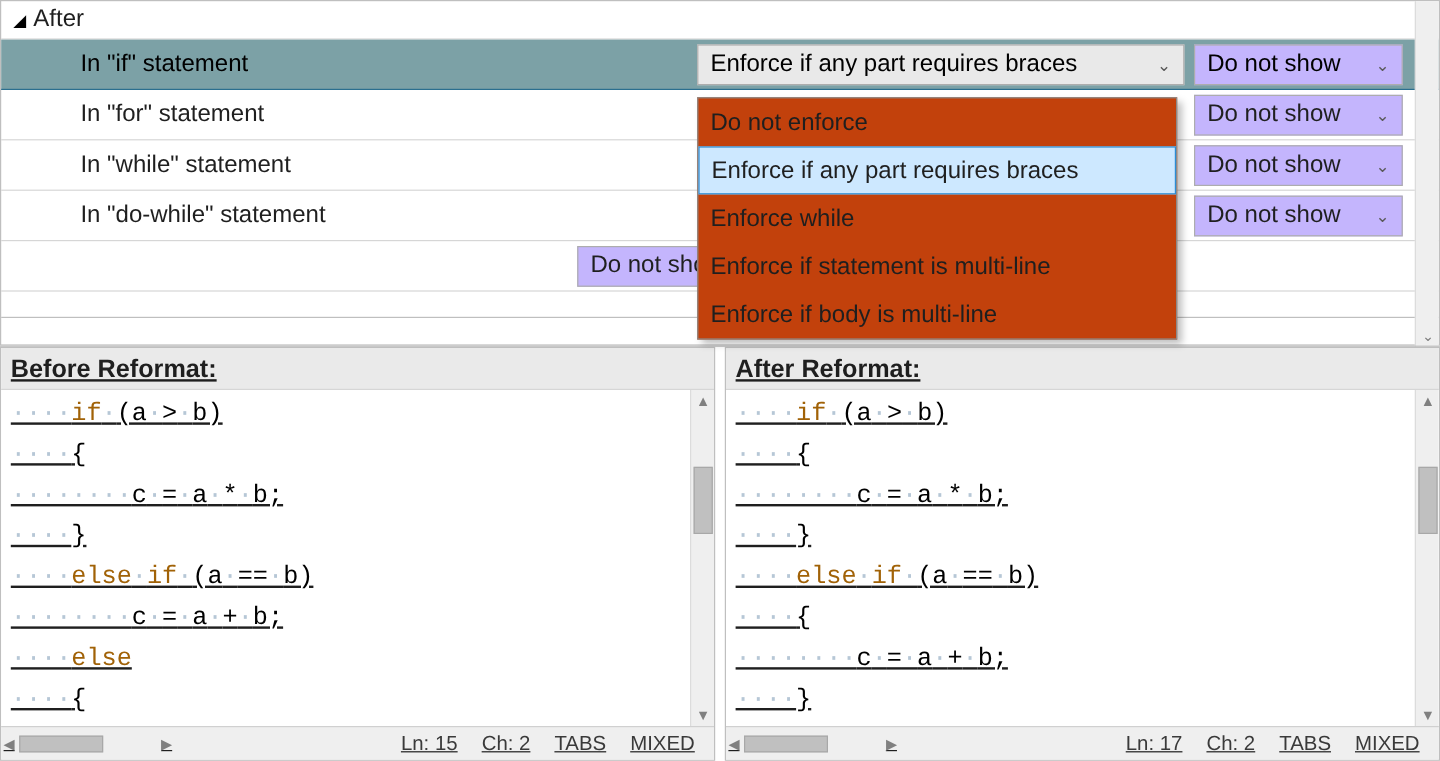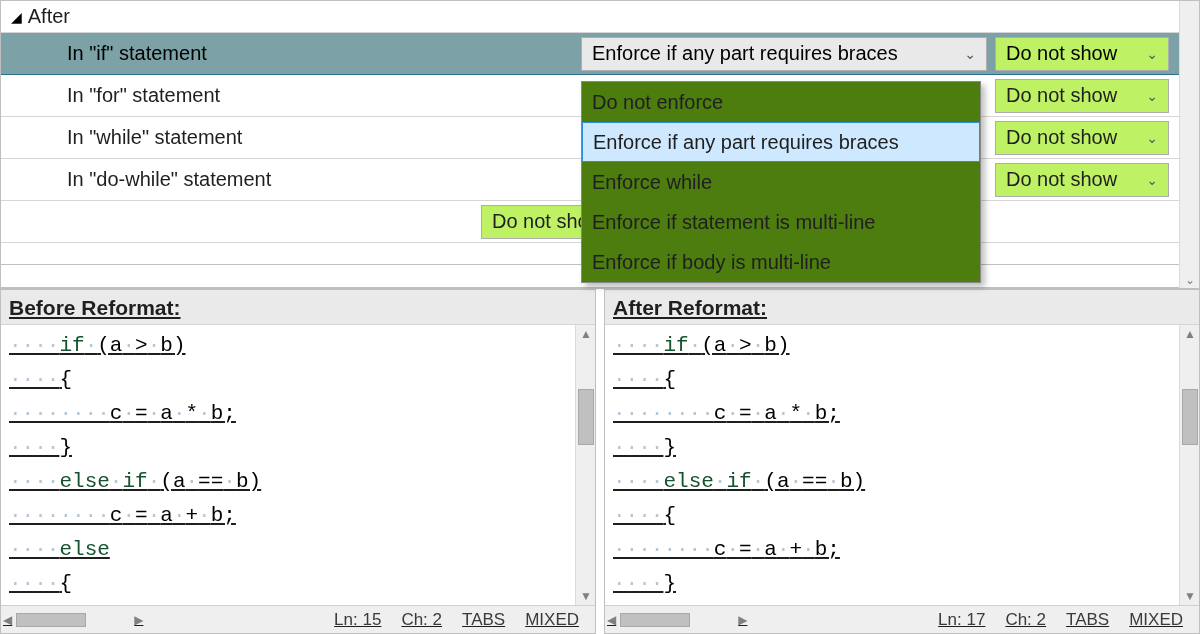--- a/index.html
+++ b/index.html
@@ -67,21 +67,21 @@
   }
   .dropdown .val { flex: 1; }
   .chev {
     font-size: 14px;
     color: #5a5a5a;
     margin-left: 4px;
   }
   .rightdd {
     flex: 0 0 174px;
     height: 34px;
-    background: #bef264;
+    background: #c4b5fd;
     border: 1px solid #adadad;
     display: flex;
     align-items: center;
     padding: 0 10px;
     font-size: 20px;
     cursor: default;
     margin-left: 8px;
   }
   .rightdd .val { flex: 1; }
   .spacer-bottom {
@@ -108,21 +108,21 @@
     font-size: 12px;
     color: #808080;
   }
 
   
   .popup {
     position: absolute;
     top: 80px;
     left: 580px;
     width: 400px;
-    background: #4d7c0f;
+    background: #c2410c;
     border: 1px solid #8a8a8a;
     box-shadow: 4px 4px 6px rgba(0,0,0,.25);
     z-index: 100;
   }
   .popup .opt {
     height: 40px;
     display: flex;
     align-items: center;
     padding: 0 10px;
     font-size: 20px;
@@ -166,21 +166,21 @@
     overflow: hidden;
   }
   .code {
     font-family: Consolas, "Courier New", monospace;
     font-size: 21px;
     line-height: 34px;
     padding: 4px 8px 0 8px;
     white-space: pre;
   }
   .ws { color: #b6c7d6; }
-  .kw { color: #14532d; }
+  .kw { color: #a16207; }
   .tok { color: #000; }
   .pane-scroll-v {
     position: absolute;
     top: 0; right: 0;
     width: 20px;
     height: 100%;
     background: #efefef;
     border-left: 1px solid #dcdcdc;
   }
   .pane-scroll-v .thumb {

